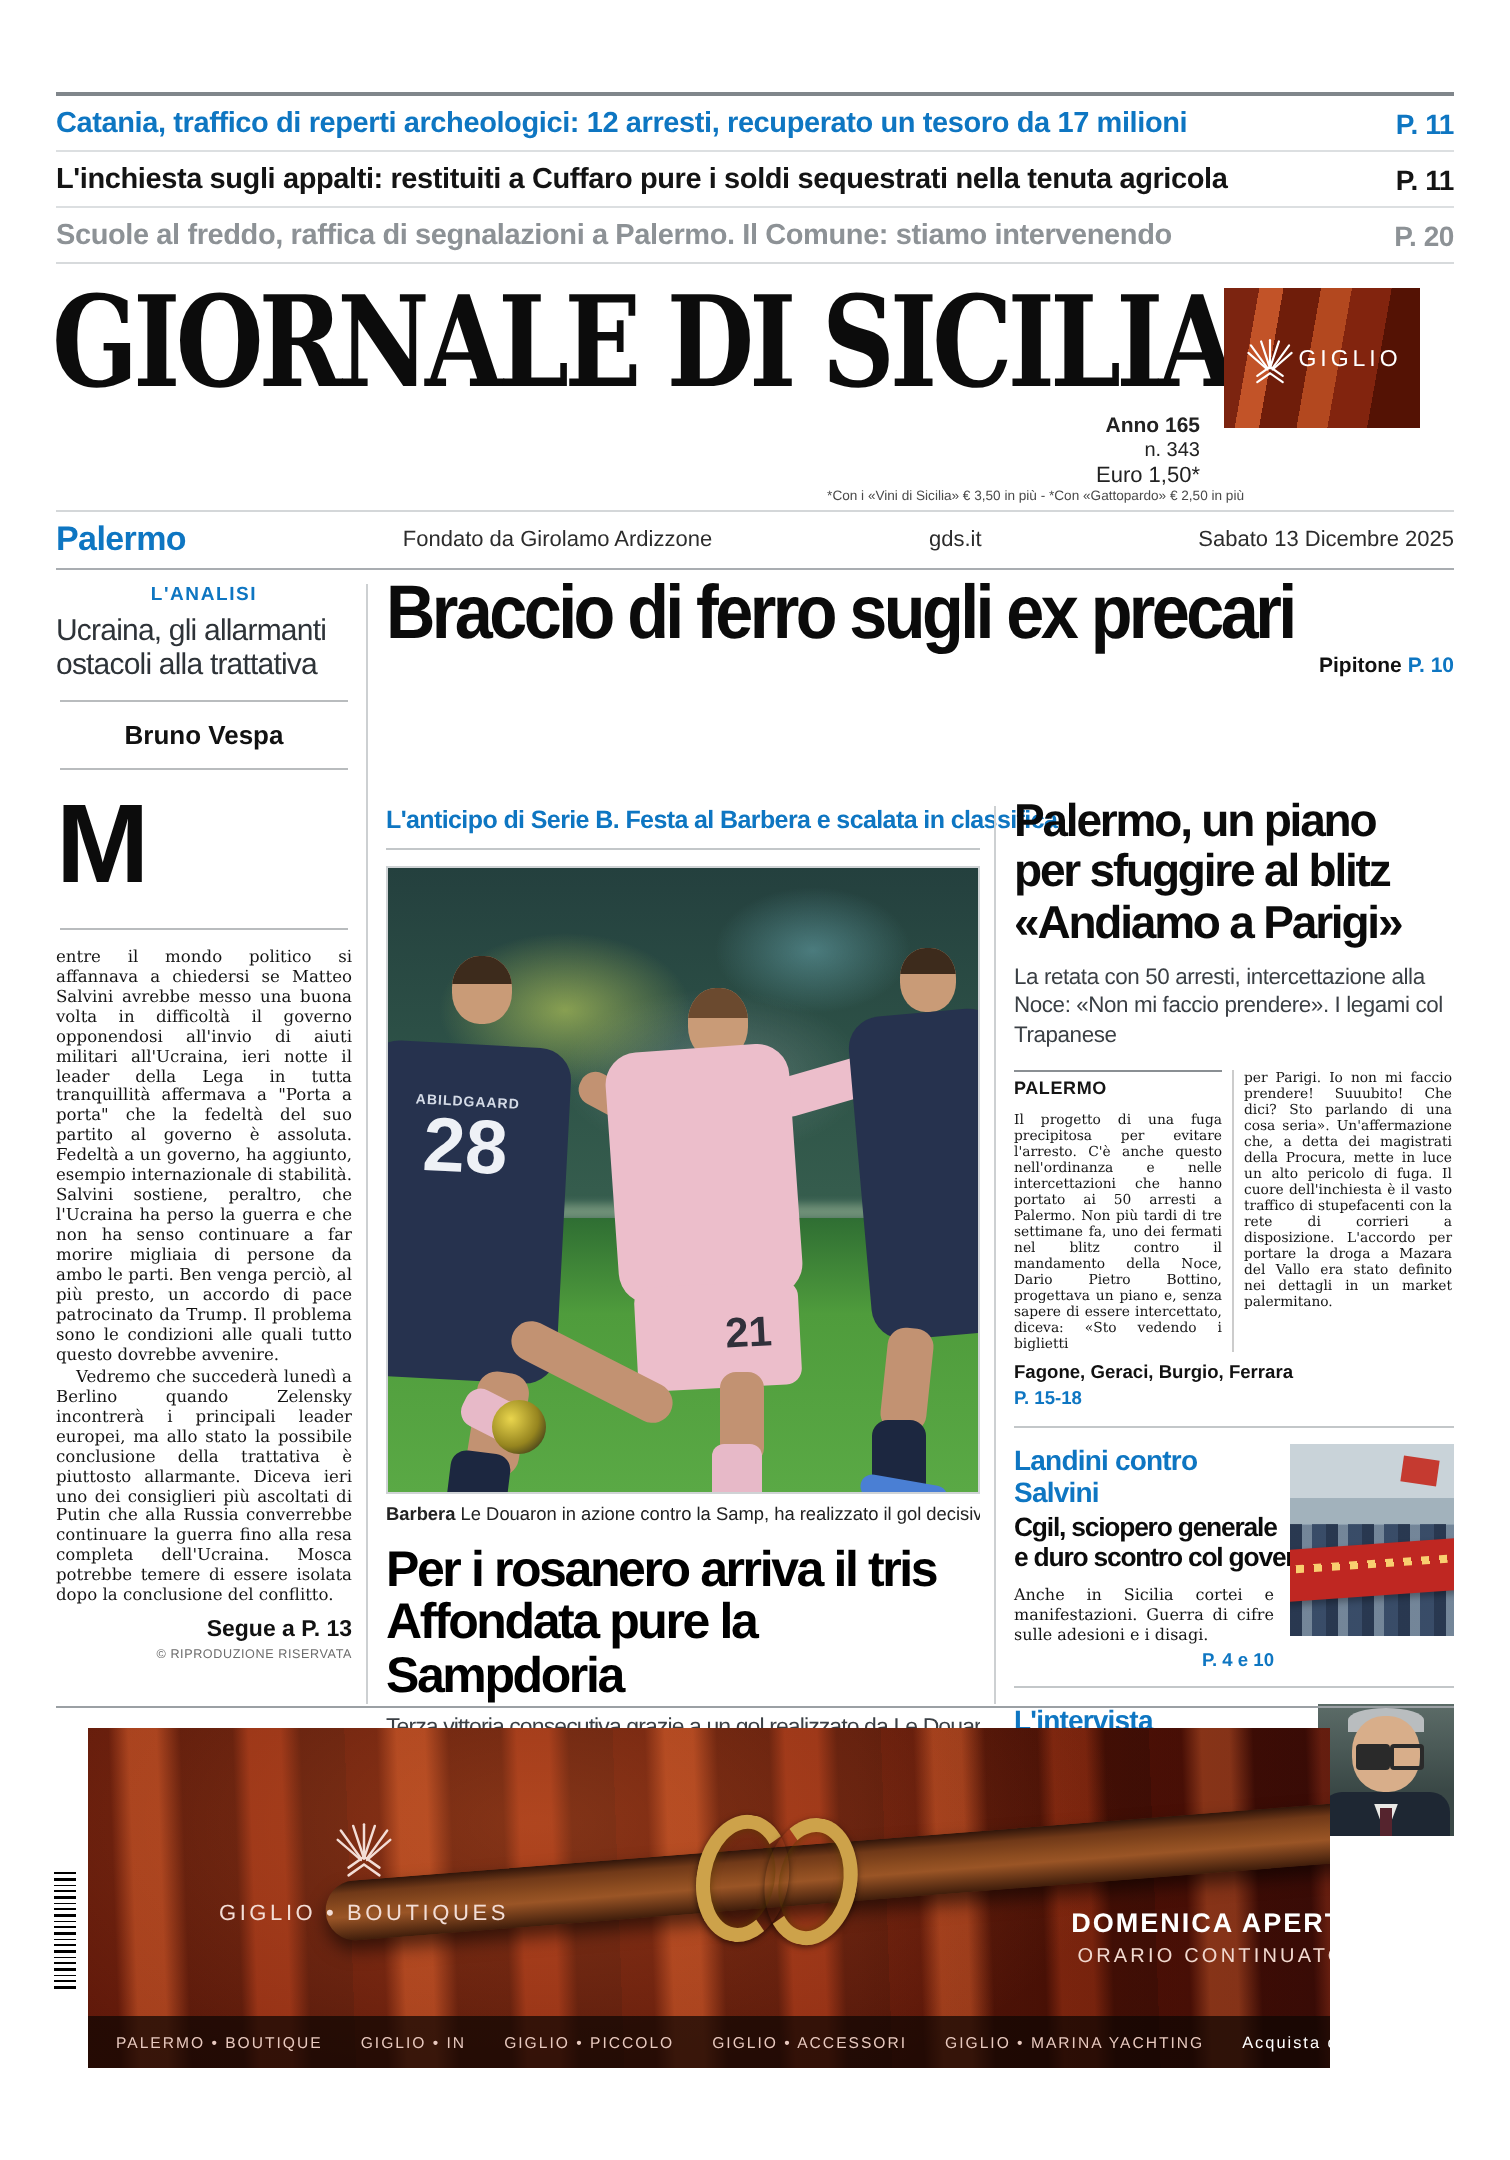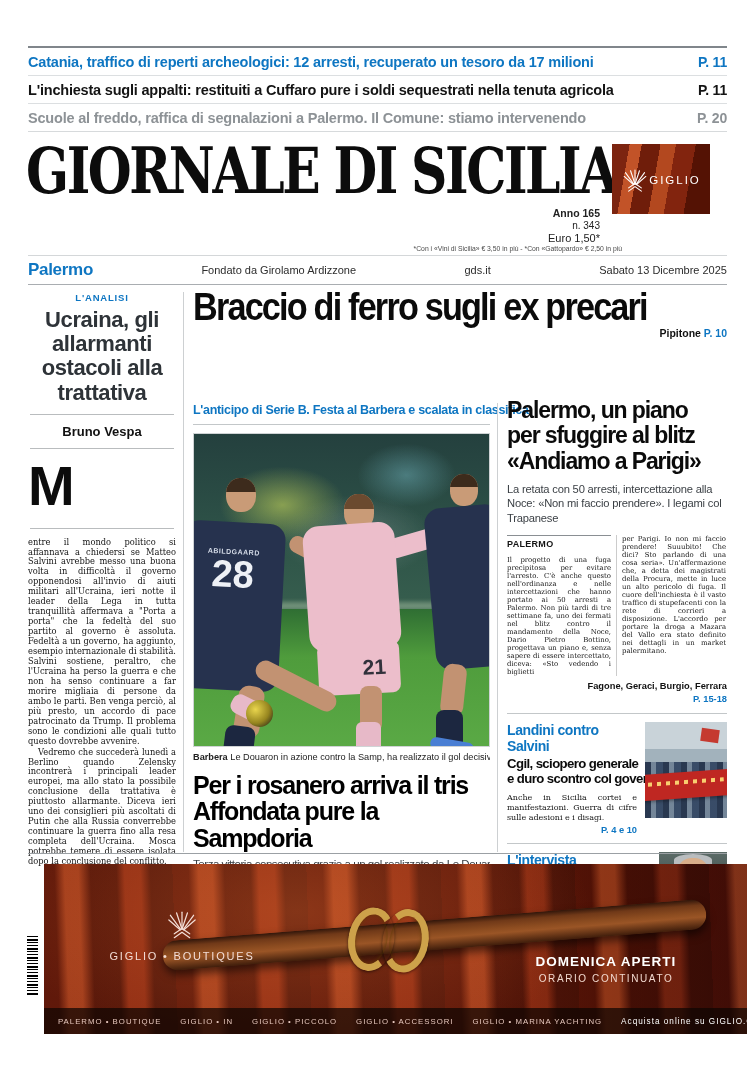--- a/index.html
+++ b/index.html
@@ -30,21 +30,21 @@
 
   
   .info-bar{position:absolute;left:28px;right:28px;top:255px;height:28px;border-top:1px solid #d4d7d9;border-bottom:1px solid #a9adb1;
             display:flex;align-items:center;font-size:11px;color:#2c2c2c;}
   .info-bar .edition{font-size:17px;font-weight:bold;color:#0e76c2;letter-spacing:-0.3px;}
   .info-bar .sp{flex:1;}
 
   
   .an-col{position:absolute;left:28px;top:292px;width:148px;}
   .an-kicker{text-align:center;color:#0e76c2;font-weight:bold;font-size:9.5px;letter-spacing:.8px;}
-  .an-title{text-align:center;font-size:22px;line-height:1.1;letter-spacing:-0.4px;color:#2e3338;margin-top:5px;font-weight:bold;}
+  .an-title{font-size:15px;line-height:1.1;letter-spacing:-0.4px;color:#2e3338;margin-top:5px;}
   .an-col hr{border:none;border-top:1px solid #b9bcbe;margin:9px 2px;}
   .an-author{text-align:center;font-weight:bold;font-size:13px;}
   .an-drop{font-size:56px;font-weight:bold;line-height:.8;letter-spacing:-2px;color:#0c0c0c;padding:6px 0 10px;}
   .an-body{font-family:"DejaVu Serif",serif;font-size:8.3px;line-height:1.2;text-align:justify;color:#141414;}
   .an-body.ind{text-indent:10px;margin-top:1px;}
   .an-segue{text-align:right;font-weight:bold;font-size:11.5px;margin-top:6px;}
   .an-copy{text-align:right;font-size:6.3px;color:#6c6c6c;letter-spacing:.3px;margin-top:3px;}
 
   .vdiv1{position:absolute;left:183px;top:292px;height:560px;border-left:1px solid #cdd0d2;}
   .vdiv2{position:absolute;left:497px;top:403px;height:449px;border-left:1px solid #cdd0d2;}
@@ -93,21 +93,21 @@
   
   .rcol{position:absolute;left:507px;top:398px;width:220px;}
   .bl-h{font-size:23px;font-weight:bold;letter-spacing:-1.1px;line-height:1.1;color:#0b0b0b;}
   .bl-h span{display:block;}
   .bl-sf{margin-top:8px;font-size:11.2px;letter-spacing:-0.2px;line-height:1.3;color:#3a3f44;}
   .bl-cols{display:flex;margin-top:9px;}
   .bl-col{width:104px;font-family:"DejaVu Serif",serif;font-size:6.9px;line-height:1.16;text-align:justify;color:#141414;}
   .bl-colrule{border-left:1px solid #ccc;margin:0 5px;}
   .bl-city{font-family:"Liberation Sans",sans-serif;font-weight:bold;font-size:9px;letter-spacing:.3px;
            border-top:1px solid #8a8f93;padding-top:3px;margin-bottom:7px;}
-  .bl-by{text-align:right;font-size:9.3px;margin-top:4px;line-height:1.35;}
+  .bl-by{text-align:left;font-size:9.3px;margin-top:4px;line-height:1.35;}
   .rcol hr{border:none;border-top:1px solid #c3c7c9;margin:8px 0;}
   .mini{display:flex;gap:8px;}
   .mini-txt{flex:1;min-width:0;}
   .mini-kicker{color:#0e76c2;font-weight:bold;font-size:14px;letter-spacing:-0.4px;}
   .mini-h{font-size:13.2px;font-weight:bold;letter-spacing:-0.6px;line-height:1.16;margin-top:2px;color:#0b0b0b;}
   .mini-h span{display:block;white-space:nowrap;}
   .mini-body{font-family:"DejaVu Serif",serif;font-size:8px;line-height:1.25;color:#141414;margin-top:6px;text-align:justify;}
   .mini-page{text-align:right;font-weight:bold;color:#0e76c2;font-size:9.3px;font-family:"Liberation Sans",sans-serif;margin-top:2px;}
   .mini-by{text-align:right;font-size:9.3px;margin-top:2px;}
   .protest{width:82px;height:96px;position:relative;overflow:hidden;flex:none;
@@ -127,21 +127,21 @@
       box-shadow:16px 0 0 -2px #fff0,15px 0 0 0 #2a2a2a inset;}
   .po-glasses2{position:absolute;left:36px;top:20px;width:13px;height:9px;border:2px solid #2a2a2a;border-radius:2px;}
   .po-suit{position:absolute;left:2px;bottom:-2px;width:64px;height:24px;background:#1e2733;border-radius:10px 10px 0 0;}
   .po-shirt{position:absolute;left:28px;bottom:0;width:12px;height:16px;background:#e9e9e6;clip-path:polygon(0 0,100% 0,50% 100%);}
   .po-tie{position:absolute;left:31px;bottom:0;width:6px;height:14px;background:#55242e;}
 
   
   .ad-rule{position:absolute;left:28px;right:28px;top:853px;border-top:1px solid #9ba0a4;}
 
   
-  .ad{position:absolute;left:44px;top:864px;width:703px;height:170px;overflow:hidden;
+  .ad{position:absolute;left:44px;top:864px;width:621px;height:170px;overflow:hidden;
       background:radial-gradient(420px 220px at 36% 28%,rgba(255,130,60,.28),transparent 70%),
         repeating-linear-gradient(88deg,rgba(50,6,0,.38) 0 16px,rgba(255,125,58,.30) 26px 40px,rgba(35,4,0,.42) 52px 78px,rgba(255,100,42,.16) 86px 102px,rgba(25,3,0,.40) 112px 134px),
         linear-gradient(90deg,#7c2410 0 62%,#5e1708 80%,#47100a 100%);}
   .belt{position:absolute;left:118px;top:56px;width:545px;height:30px;border-radius:15px;transform:rotate(-4.5deg);
       background:linear-gradient(180deg,#30150a,#74391648 20%,#8c4c20 45%,#9a5526 60%,#3f1d0b);
       background-color:#6f3919;box-shadow:0 5px 9px rgba(0,0,0,.55);}
   .buckle{position:absolute;left:296px;top:36px;width:96px;height:68px;transform:rotate(-4deg);}
   .ganc{position:absolute;width:32px;height:50px;border:7px solid #cda24a;border-radius:50%;
         box-shadow:inset 0 0 4px rgba(90,60,0,.8),0 1px 3px rgba(0,0,0,.55);}
   .ganc.l{left:8px;top:6px;border-right-color:transparent;transform:rotate(14deg);}

